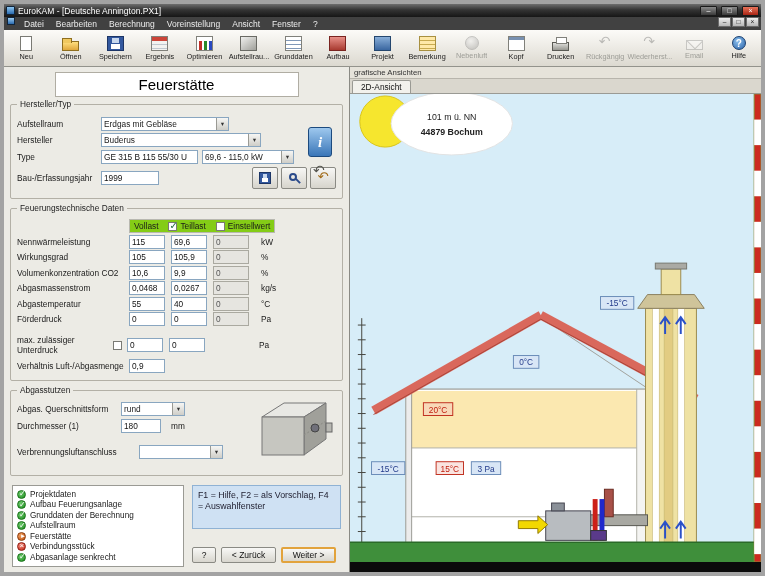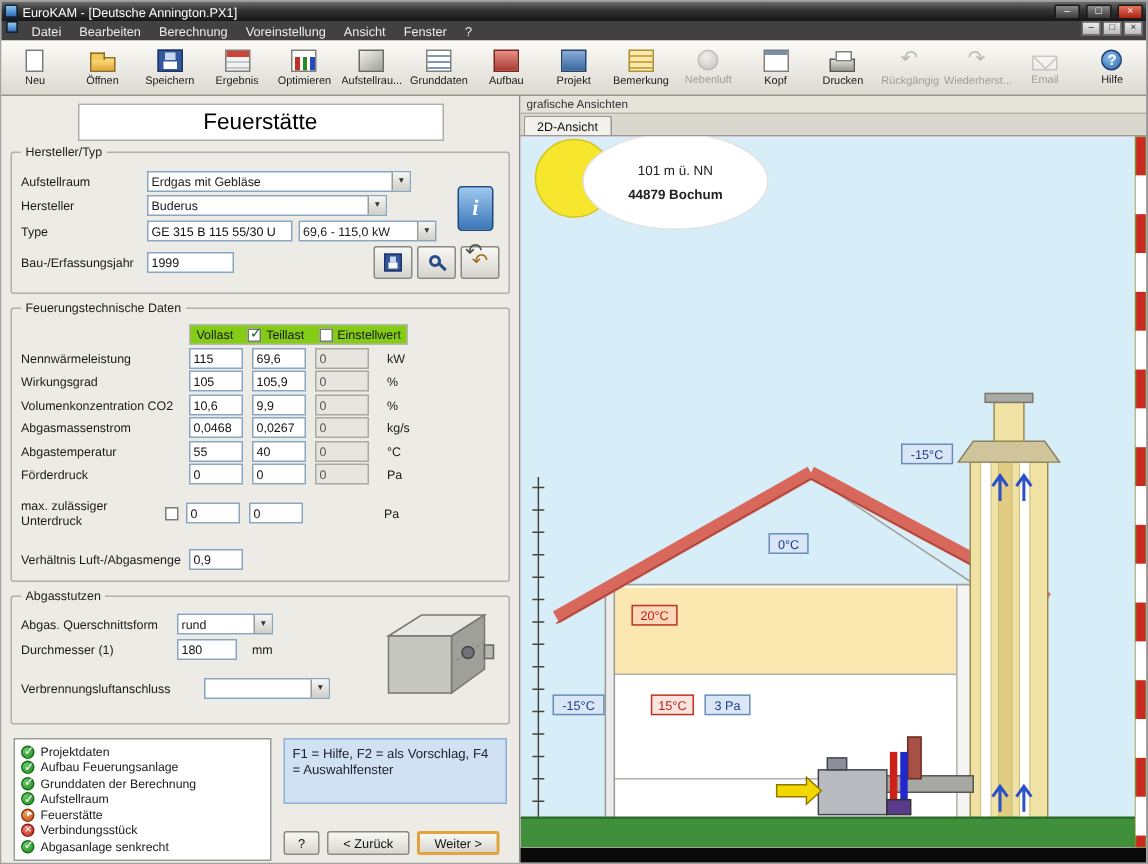--- a/index.html
+++ b/index.html
@@ -1,17 +1,17 @@
 <!DOCTYPE html>
 <html><head>
 <meta charset="utf-8">
 <style>
 *{margin:0;padding:0;box-sizing:border-box;font-family:"Liberation Sans","DejaVu Sans",sans-serif}
 html,body{width:765px;height:576px;overflow:hidden;background:#000}
-.app{width:765px;height:576px;display:flex;flex-direction:column;border:1px solid #a3a3a3;background:#ecebe5}
+.app{width:765px;height:576px;display:flex;flex-direction:column;border:4px solid #a3a3a3;background:#ecebe5}
 
 .titlebar{height:13px;background:linear-gradient(#6e6e6e,#343434 45%,#161616);display:flex;align-items:center;padding:0 2px;color:#fff;font-size:8.5px;gap:3px;flex:none}
 .app-ico{width:9px;height:9px;background:linear-gradient(#8ec6f0,#2a6bb0);border:1px solid #10243a;border-radius:1px;flex:none}
 .tspacer{flex:1}
 .win-btn{width:17px;height:10px;margin-left:1px;font-size:7px;line-height:8px;text-align:center;color:#fff;background:linear-gradient(#8a8a8a,#3a3a3a);border:1px solid #1a1a1a;border-radius:1px}
 .win-btn.close{background:linear-gradient(#e8735a,#a82414)}
 
 .menubar{height:13px;background:#414141;display:flex;align-items:flex-start;color:#ececec;font-size:8.5px;padding:0 2px;flex:none}
 .mdi-ico{width:8px;height:8px;background:linear-gradient(#9ecef2,#2a6bb0);border:1px solid #10243a;margin:0 3px 0 1px;flex:none}
 .menu-item{padding:0 6px;height:100%;display:flex;align-items:center;white-space:nowrap}
@@ -55,21 +55,21 @@
 .row{display:flex;align-items:center;margin:2.5px 0;gap:4px}
 .frow{display:flex;align-items:center;margin:1.5px 0}
 .lbl{font-size:8.3px;flex:none}
 .w80{width:80px}.w96{width:96px}.w100{width:100px}.w112{width:112px}.w118{width:118px}
 .inp{height:14px;border:1px solid #89a6c0;background:#fff;font-size:8.3px;padding:0 2px;font-family:inherit;color:#111}
 .inp.dis{background:#e6e5e0;border-color:#aaa9a0;color:#555}
 .iw36{width:36px;margin-right:6px}.iw40{width:40px}.iw58{width:58px}.iw97{width:97px}.iw190{width:190px}
 .combo{height:14px;border:1px solid #89a6c0;background:#fff;display:flex;align-items:center;position:relative;padding-right:13px}
 .combo .val{padding:0 2px;font-size:8.3px;white-space:nowrap;overflow:hidden}
 .combo .cbtn{position:absolute;right:0;top:0;bottom:0;width:12px;background:linear-gradient(#f6f6f4,#cfcec8);border-left:1px solid #9a9a94;display:flex;align-items:center;justify-content:center;font-size:5.5px;color:#333}
-.cw64{width:64px}.cw84{width:84px}.cw92{width:92px}.cw152{width:176px}.cw160{width:160px}
+.cw64{width:64px}.cw84{width:84px}.cw92{width:92px}.cw152{width:128px}.cw160{width:160px}
 .unit{font-size:8.3px;margin-left:6px;flex:none}
 .cb{width:9px;height:9px;border:1px solid #7a7a74;background:#fff;display:inline-block;position:relative;flex:none}
 .cb[data-on="true"]::before{content:"\2713";position:absolute;top:-3px;left:0;font-size:10px;color:#1f6a3a}
 .hdr-box{display:flex;align-items:center;gap:10px;border:1px solid #b8b8b0;background:#84cc16;padding:1px 4px}
 .hcell{display:flex;align-items:center;gap:3px;font-size:8.3px}
 .info-btn{position:absolute;right:10px;top:22px;width:24px;height:30px;background:linear-gradient(#9ec8ee,#3a76b8);border:1px solid #1c4a7e;border-radius:3px;display:flex;align-items:center;justify-content:center}
 .info-i{color:#fff;font-weight:bold;font-family:"Liberation Serif",serif;font-style:italic;font-size:15px}
 .mini-btn{width:26px;height:22px;background:linear-gradient(#f7f7f5,#d6d4cc);border:1px solid #8a8a84;border-radius:2px;display:flex;align-items:center;justify-content:center;position:relative}
 .mini-btn + .mini-btn{margin-left:3px}
 .mb-group{margin-left:auto;display:flex}
@@ -344,21 +344,21 @@
               <span class="unit" data-name="unit-label">Pa</span>
             </div>
           </div>
         <div class="frow" style="margin-top:9px">
           <span class="lbl w96" data-name="unterdruck-label">max. zulässiger Unterdruck</span>
           <span class="cb" style="margin-right:5px" data-name="unterdruck-checkbox" data-on="false"></span>
           <input class="inp iw36" data-name="unterdruck-input-1" value="0" style="">
           <input class="inp iw36" data-name="unterdruck-input-2" value="0" style="">
           <span class="unit" style="margin-left:48px" data-name="unit-label">Pa</span>
         </div>
-        <div class="frow" style="margin-top:14px">
+        <div class="frow" style="margin-top:4px">
           <span class="lbl w112" data-name="verhaeltnis-label">Verhältnis Luft-/Abgasmenge</span>
           <input class="inp iw36" data-name="verhaeltnis-input" value="0,9" style="">
         </div>
       </div>
 
       <div class="group" data-name="group-abgasstutzen" style="min-height:86px">
         <span class="group-label" data-name="group-legend">Abgasstutzen</span>
         <div class="row">
           <span class="lbl w100" data-name="querschnitt-label">Abgas. Querschnittsform</span>
           <div class="combo cw64" data-name="querschnittsform-select">

